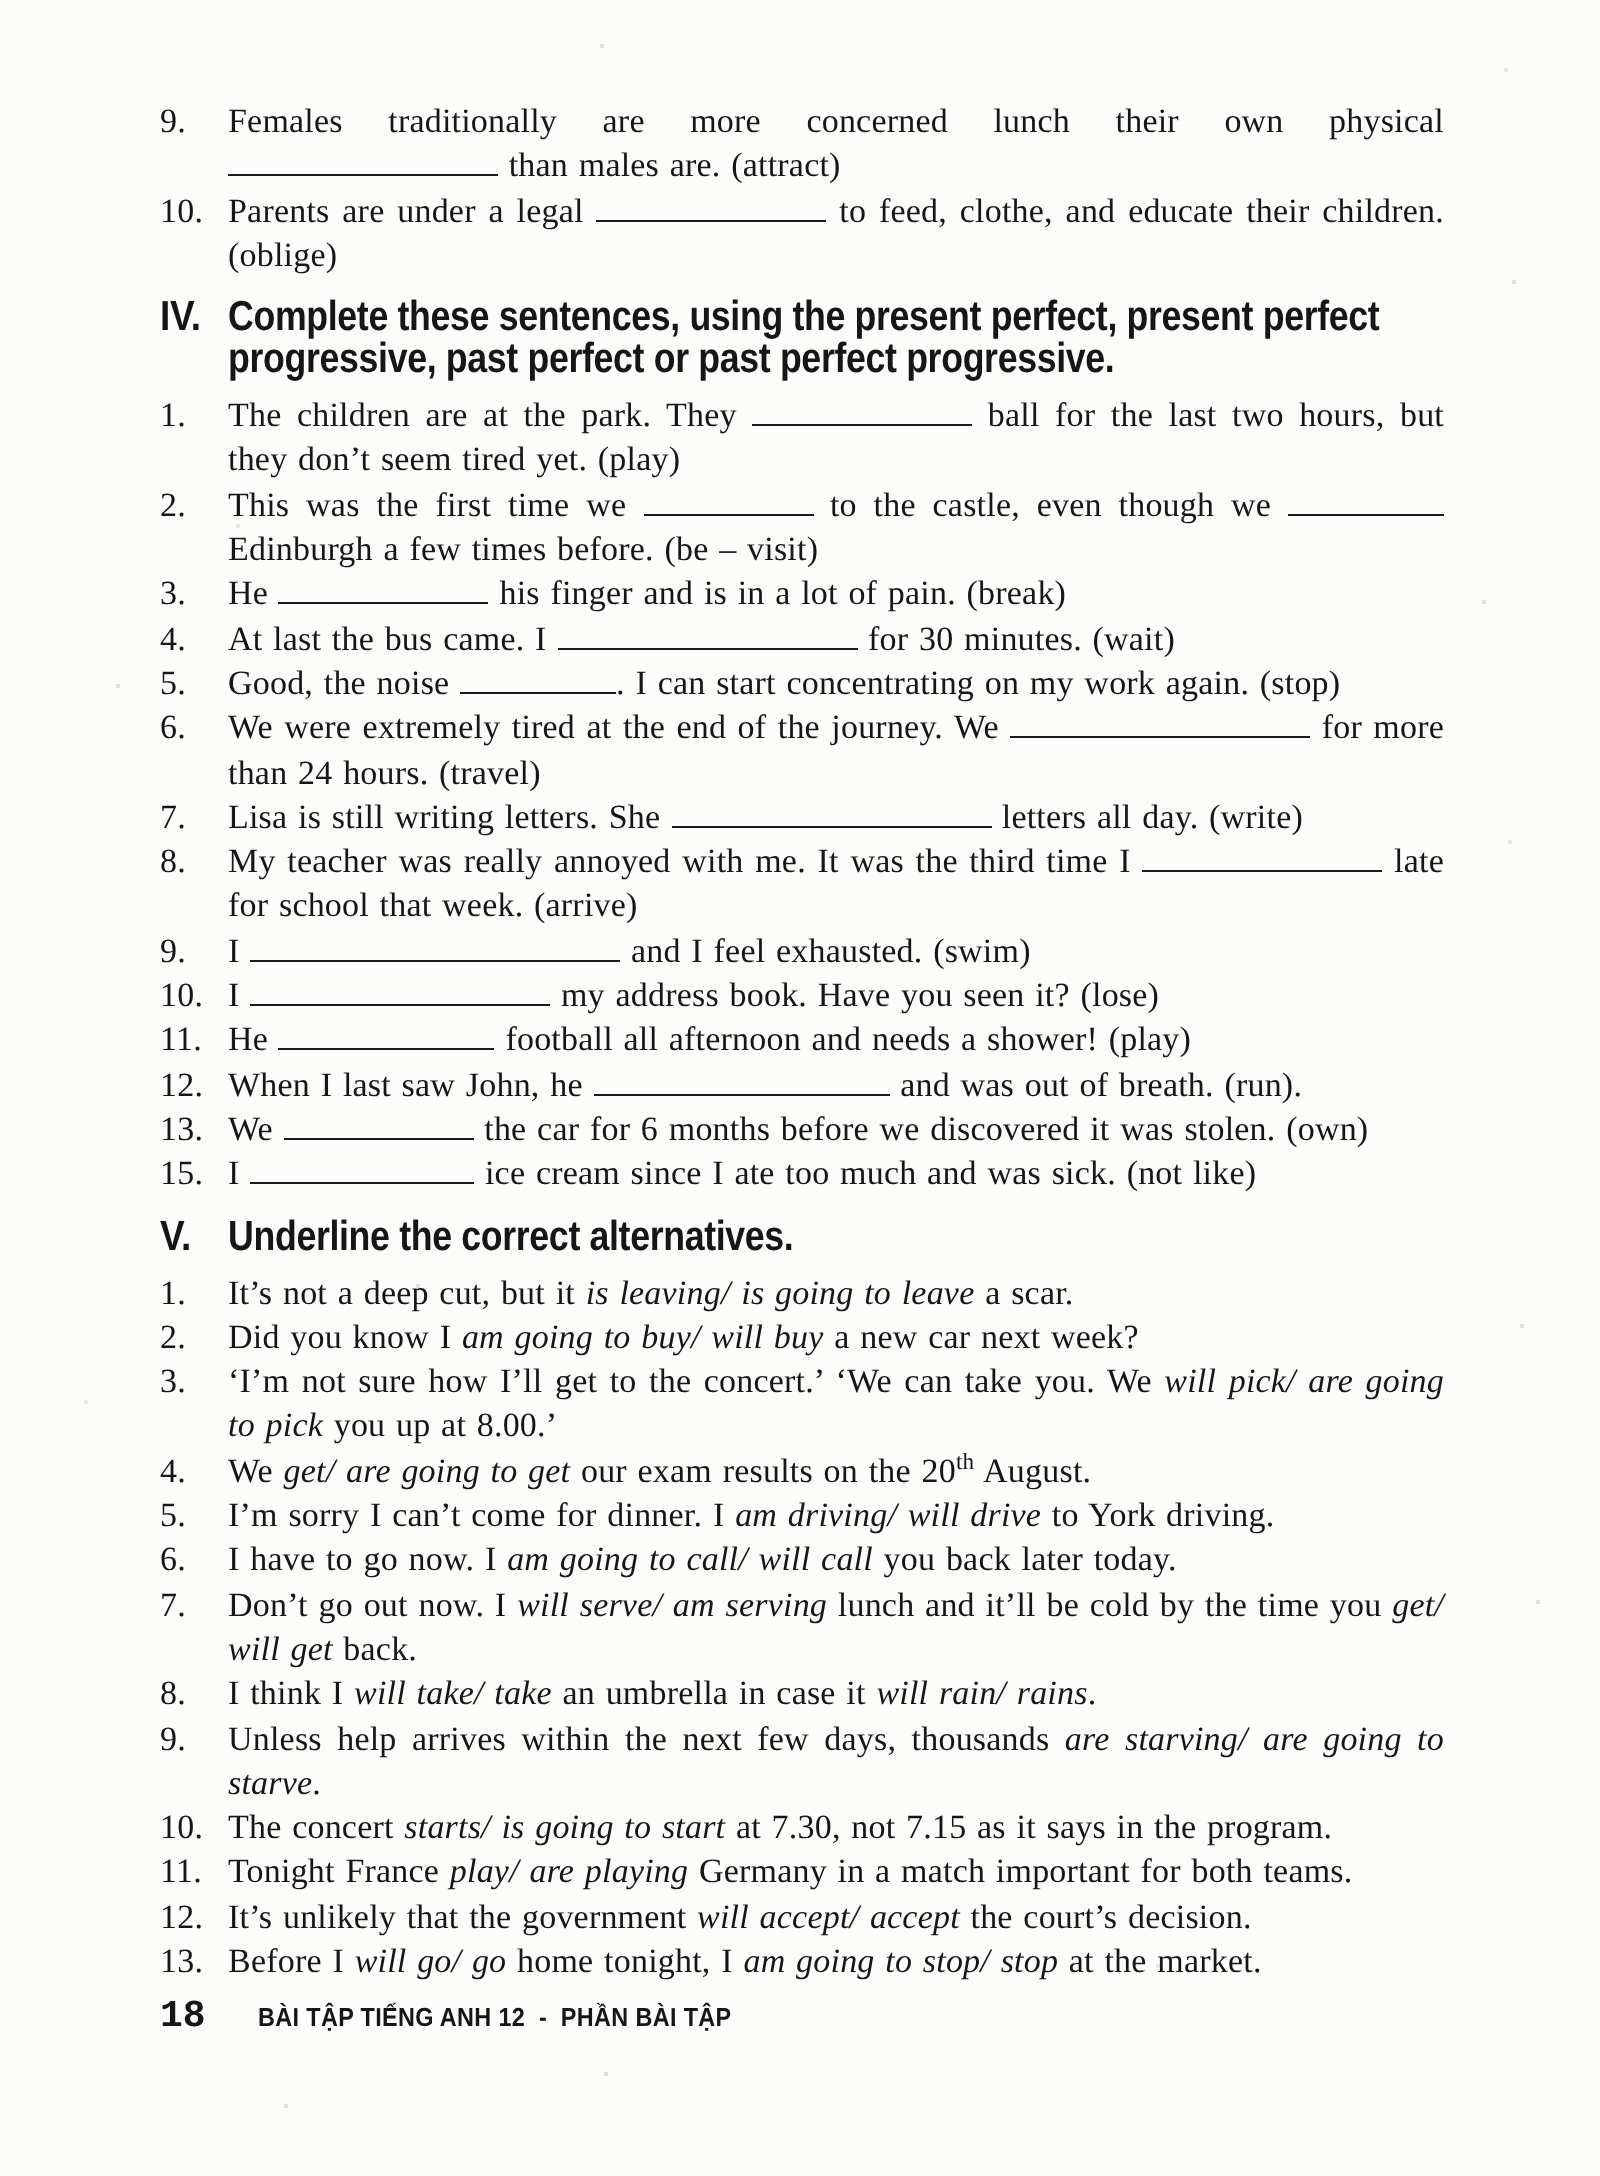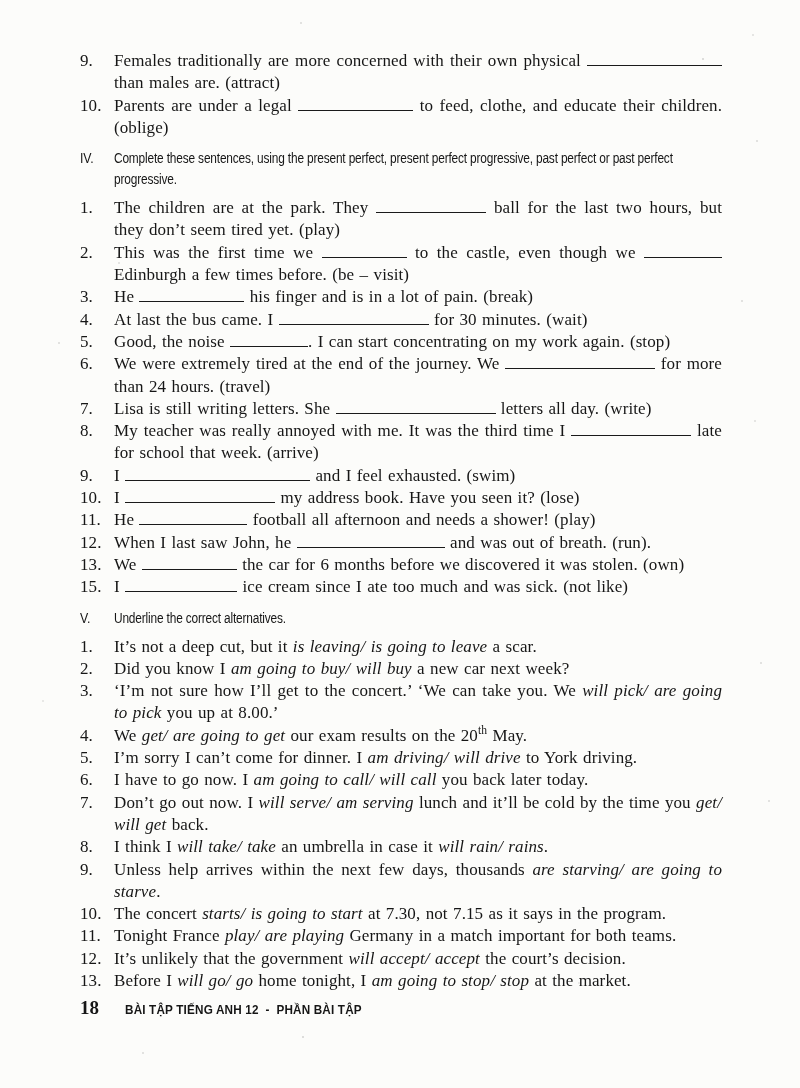--- a/index.html
+++ b/index.html
@@ -26,22 +26,22 @@
     border-bottom: 1.7px solid #1a1a1a;
     vertical-align: baseline;
   }
   i.alt { font-style: italic; }
   sup.sp { font-size: 0.68em; vertical-align: super; line-height: 0; }
   .sec-head {
     position: relative;
     padding-left: 34px;
     margin: 9px 0 7px 0;
     font-family: "Liberation Sans", "DejaVu Sans", sans-serif;
-    font-weight: 400;
-    font-size: 14px;
+    font-weight: 700;
+    font-size: 21px;
     line-height: 21px;
     letter-spacing: -0.2px;
     word-spacing: 0;
   }
   .sec-label {
     position: absolute; left: 0; top: 0;
     display: inline-block;
     transform: scaleX(0.88);
     transform-origin: left top;
   }
@@ -53,21 +53,21 @@
   }
   .footer {
     margin-top: 5px;
     display: flex;
     align-items: baseline;
     word-spacing: 0; letter-spacing: 0;
   }
   .pgnum {
     font-weight: 700;
     font-size: 19px;
-    font-family: Liberation Serif, serif;
+    font-family: Liberation Mono, monospace;
   }
   .book-line {
     margin-left: 26px;
     font-family: "Liberation Sans", "DejaVu Sans", sans-serif;
     font-weight: 700;
     font-size: 13px;
     letter-spacing: 0.2px;
     display: inline-block;
     transform: scaleX(0.9);
     transform-origin: left bottom;
@@ -87,21 +87,21 @@
       752px 34px 0 rgba(0,0,0,0.09);
   }
 </style>
 </head>
 <body>
 
 <div class="page">
   <div class="speckles"></div>
 
   <ol class="items">
-      <li class="item"><span class="num">9.</span><span>Females traditionally are more concerned with their own physical </span><span class="blank" style="width: 135px;"></span><span> than males are. (attract)</span></li>
+      <li class="item"><span class="num">9.</span><span>Females traditionally are more concerned lunch their own physical </span><span class="blank" style="width: 135px;"></span><span> than males are. (attract)</span></li>
       <li class="item"><span class="num">10.</span><span>Parents are under a legal </span><span class="blank" style="width: 115px;"></span><span> to feed, clothe, and educate their children. (oblige)</span></li>
     </ol>
 
   <div>
       <div class="sec-head">
         <span class="sec-label">IV.</span>
         <span class="sec-title">Complete these sentences, using the present perfect, present perfect progressive, past perfect or past perfect progressive.</span>
       </div>
       <ol class="items">
         <li class="item"><span class="num">1.</span><span>The children are at the park. They </span><span class="blank" style="width: 110px;"></span><span> ball for the last two hours, but they don’t seem tired yet. (play)</span></li>
@@ -120,21 +120,21 @@
         <li class="item"><span class="num">15.</span><span>I </span><span class="blank" style="width: 112px;"></span><span> ice cream since I ate too much and was sick. (not like)</span></li>
       </ol>
       <div class="sec-head">
         <span class="sec-label">V.</span>
         <span class="sec-title">Underline the correct alternatives.</span>
       </div>
       <ol class="items">
         <li class="item"><span class="num">1.</span><span>It’s not a deep cut, but it </span><i class="alt">is leaving/ is going to leave</i><span> a scar.</span></li>
         <li class="item"><span class="num">2.</span><span>Did you know I </span><i class="alt">am going to buy/ will buy</i><span> a new car next week?</span></li>
         <li class="item"><span class="num">3.</span><span>‘I’m not sure how I’ll get to the concert.’ ‘We can take you. We </span><i class="alt">will pick/ are going to pick</i><span> you up at 8.00.’</span></li>
-        <li class="item"><span class="num">4.</span><span>We </span><i class="alt">get/ are going to get</i><span> our exam results on the 20</span><sup class="sp">th</sup><span> May.</span></li>
+        <li class="item"><span class="num">4.</span><span>We </span><i class="alt">get/ are going to get</i><span> our exam results on the 20</span><sup class="sp">th</sup><span> August.</span></li>
         <li class="item"><span class="num">5.</span><span>I’m sorry I can’t come for dinner. I </span><i class="alt">am driving/ will drive</i><span> to York driving.</span></li>
         <li class="item"><span class="num">6.</span><span>I have to go now. I </span><i class="alt">am going to call/ will call</i><span> you back later today.</span></li>
         <li class="item"><span class="num">7.</span><span>Don’t go out now. I </span><i class="alt">will serve/ am serving</i><span> lunch and it’ll be cold by the time you </span><i class="alt">get/ will get</i><span> back.</span></li>
         <li class="item"><span class="num">8.</span><span>I think I </span><i class="alt">will take/ take</i><span> an umbrella in case it </span><i class="alt">will rain/ rains</i><span>.</span></li>
         <li class="item"><span class="num">9.</span><span>Unless help arrives within the next few days, thousands </span><i class="alt">are starving/ are going to starve</i><span>.</span></li>
         <li class="item"><span class="num">10.</span><span>The concert </span><i class="alt">starts/ is going to start</i><span> at 7.30, not 7.15 as it says in the program.</span></li>
         <li class="item"><span class="num">11.</span><span>Tonight France </span><i class="alt">play/ are playing</i><span> Germany in a match important for both teams.</span></li>
         <li class="item"><span class="num">12.</span><span>It’s unlikely that the government </span><i class="alt">will accept/ accept</i><span> the court’s decision.</span></li>
         <li class="item"><span class="num">13.</span><span>Before I </span><i class="alt">will go/ go</i><span> home tonight, I </span><i class="alt">am going to stop/ stop</i><span> at the market.</span></li>
       </ol>

